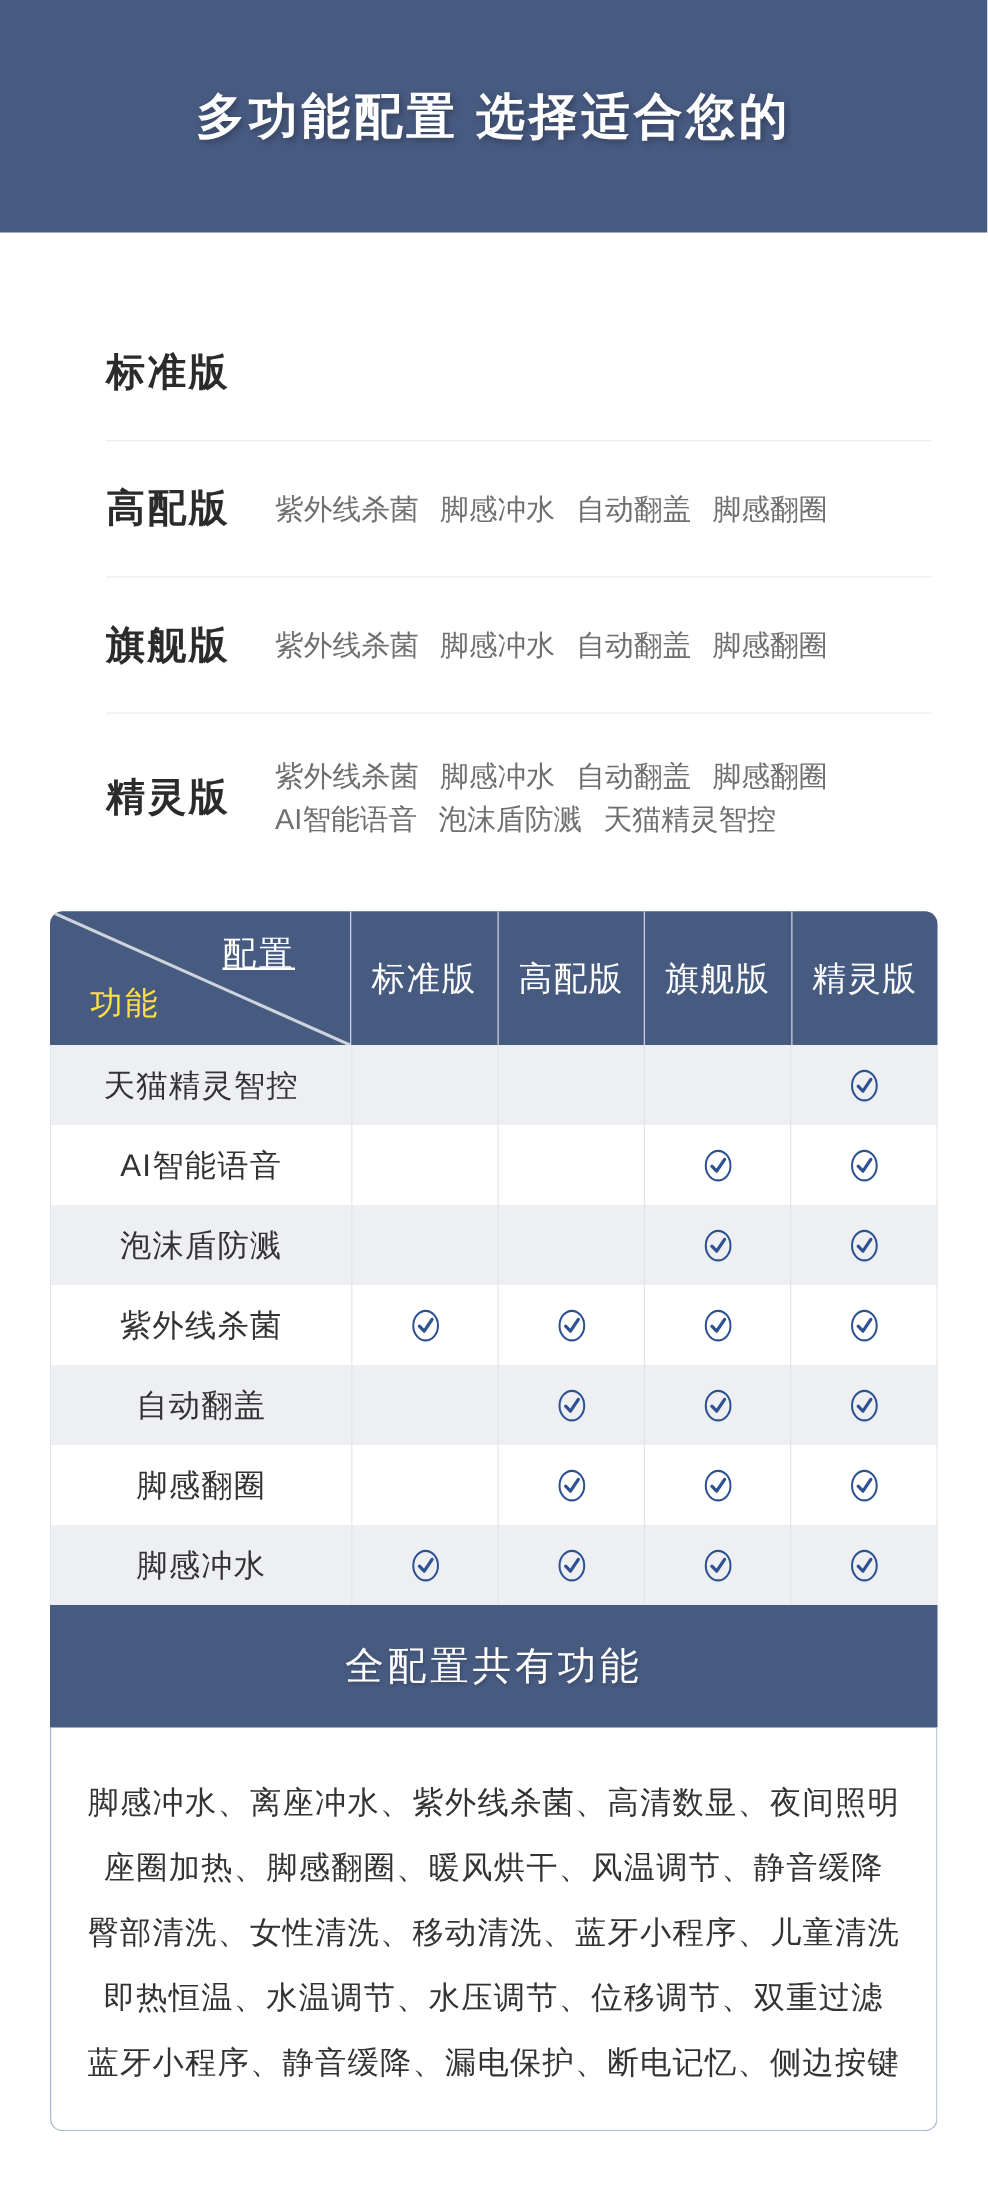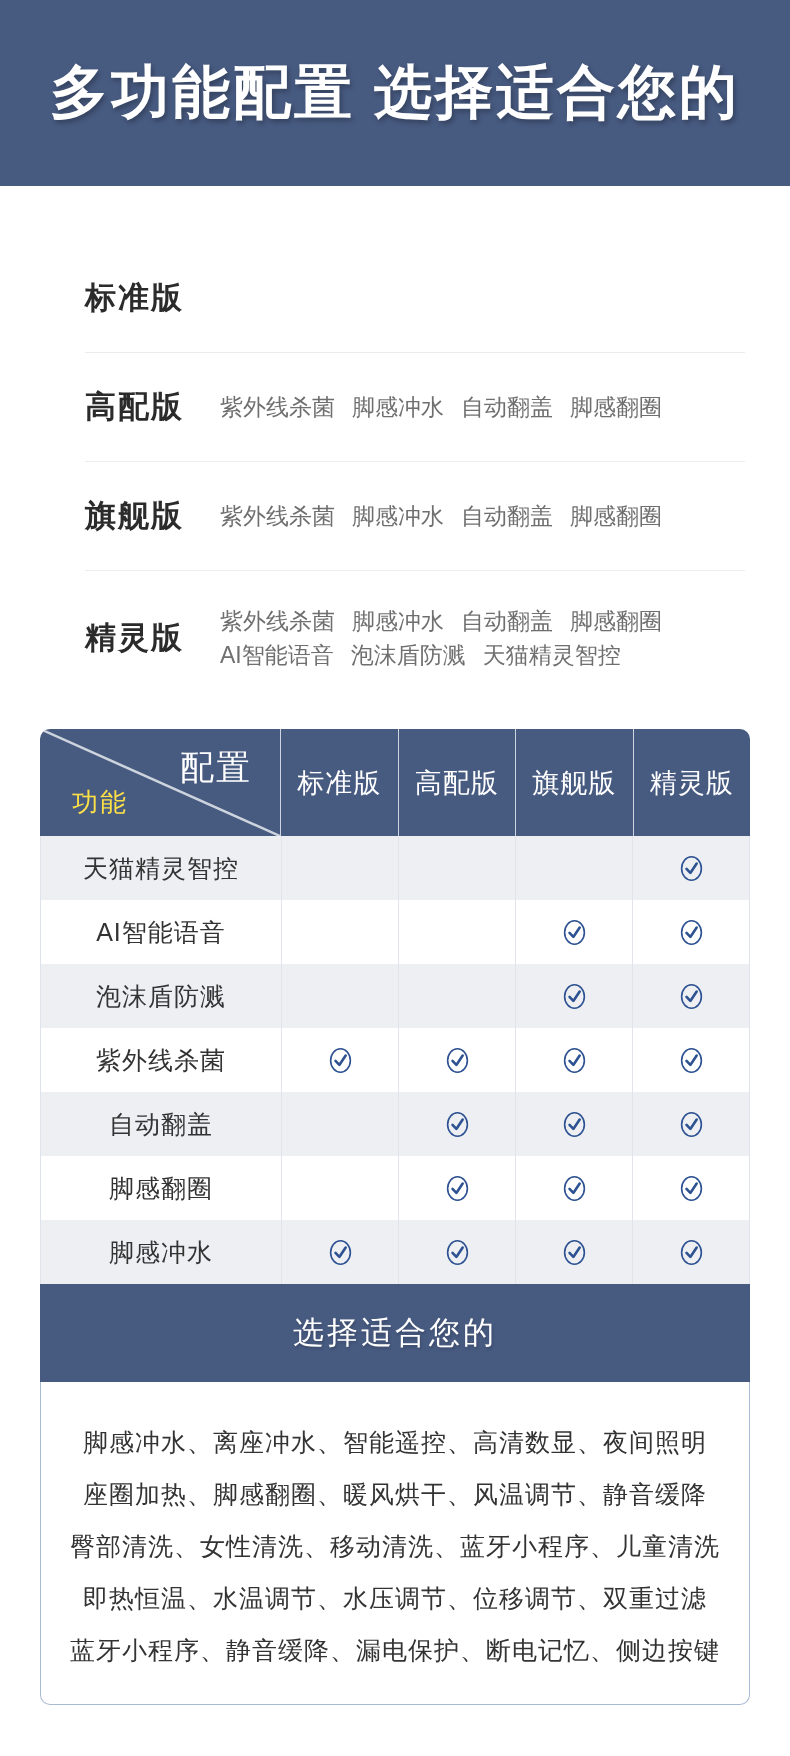--- a/index.html
+++ b/index.html
@@ -20,21 +20,21 @@
   }
   
   .hero{
     height:186px;
     background:var(--accent);
     display:flex;align-items:center;justify-content:center;
   }
   .hero h1{
     margin:0;
     color:#ffffff;
-    font-size:58px;
+    font-size:39px;
     font-weight:700;
     letter-spacing:3px;
     text-shadow:2px 3px 5px rgba(0,0,0,0.28);
     white-space:pre;
   }
   
   .versions{margin:58px 45px 0 85px;}
   .vrow{
     display:flex;
     align-items:center;
@@ -65,22 +65,22 @@
   }
   .colhead{
     display:flex;align-items:center;justify-content:center;
     color:#fff;font-size:27px;letter-spacing:1px;
     border-left:1px solid rgba(230,235,242,0.85);
   }
   .corner{position:relative;}
   .corner .diag{position:absolute;left:0;top:0;width:100%;height:100%;}
   .corner .diag line{stroke:#cdd4de;stroke-width:2.5;}
   .corner-top{
-    position:absolute;top:16px;right:28px;
-    color:#fff;font-size:34px;letter-spacing:2px;
+    position:absolute;top:16px;right:44px;
+    color:#fff;font-size:27px;letter-spacing:2px;text-decoration:underline;
   }
   .corner-bottom{
     position:absolute;bottom:16px;left:32px;
     color:#fde047;font-size:26px;letter-spacing:2px;
   }
   .tbody{
     border-left:1px solid #dfe4ec;
     border-right:1px solid #dfe4ec;
   }
   .trow{
@@ -313,24 +313,24 @@
             <svg class="check" viewBox="0 0 24 28">
     <ellipse cx="12" cy="14" rx="10.3" ry="12.3"></ellipse>
     <path d="M6.8 14.4 L10.8 18.6 L17.4 8.8"></path>
   </svg>
           </div>
         </div>
       </div>
   </section>
 
   <div class="shared-banner">
-    <span>选择适合您的</span>
+    <span>全配置共有功能</span>
   </div>
 
   <div class="shared-box" id="sharedbox">
-      <div class="shared-line">脚感冲水、离座冲水、智能遥控、高清数显、夜间照明</div>
+      <div class="shared-line">脚感冲水、离座冲水、紫外线杀菌、高清数显、夜间照明</div>
       <div class="shared-line">座圈加热、脚感翻圈、暖风烘干、风温调节、静音缓降</div>
       <div class="shared-line">臀部清洗、女性清洗、移动清洗、蓝牙小程序、儿童清洗</div>
       <div class="shared-line">即热恒温、水温调节、水压调节、位移调节、双重过滤</div>
       <div class="shared-line">蓝牙小程序、静音缓降、漏电保护、断电记忆、侧边按键</div>
     </div>
 
 </div>
 
 </body></html>

